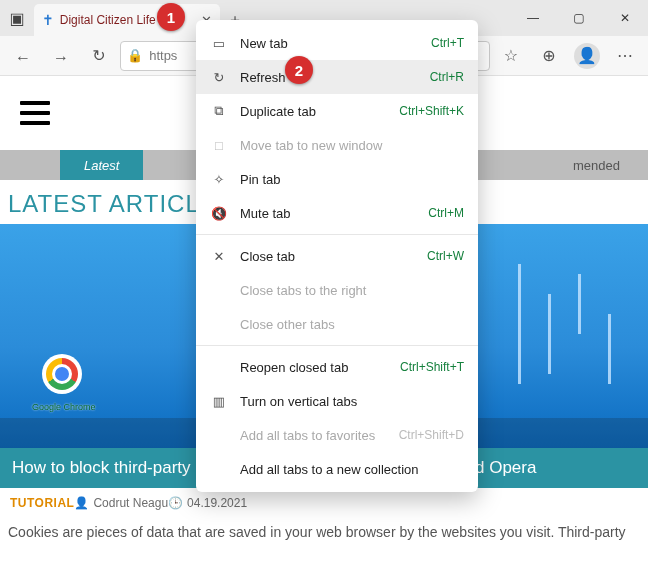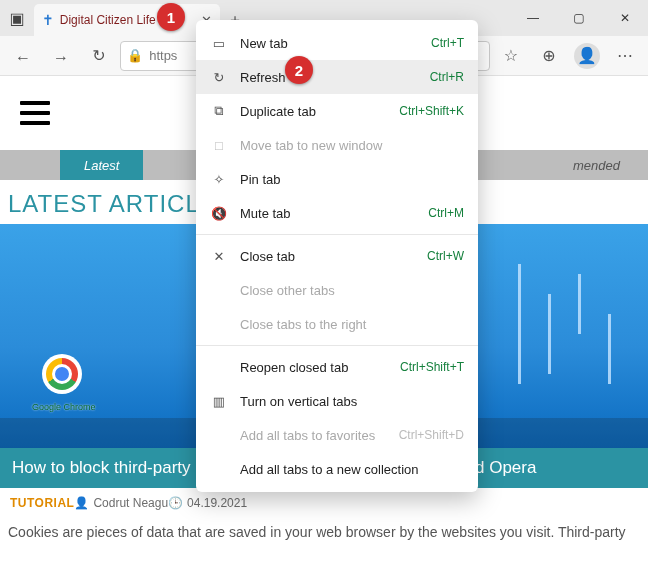--- a/index.html
+++ b/index.html
@@ -23,21 +23,21 @@
 .addr .lock { color:#777; }
 .profile { width:26px; height:26px; border-radius:50%; background:#ddd; display:flex; align-items:center; justify-content:center; color:#888; }
 
 
 .page { background:#fff; }
 .page-top { height:74px; display:flex; align-items:center; padding:0 20px; }
 .hamburger { width:30px; height:24px; display:flex; flex-direction:column; justify-content:space-between; }
 .hamburger span { height:4px; background:#000; border-radius:1px; }
 .navstrip { height:30px; background:#bdbdbd; display:flex; align-items:center; }
 .navstrip .pill { background:#2b93a3; color:#fff; font-size:13px; padding:6px 24px; height:100%; display:flex; align-items:center; margin-left:60px;font-style:italic; }
-.navstrip .navtext { color:#555; font-size:13px; margin-left:auto; margin-right:28px;font-style:italic; }
+.navstrip .navtext { color:#555; font-size:13px; margin-left:auto; margin-right:28px; }
 .section-title { color:#2b93a3; font-size:24px; font-weight:300; letter-spacing:1px; padding:10px 8px 6px; }
 .hero { height:224px; background:linear-gradient(180deg,#3aa2e8 0%,#2b8cd9 55%,#0a6abf 100%); position:relative; overflow:hidden; }
 .hero .vlines { position:absolute; right:20px; top:40px; width:120px; height:120px; }
 .hero .vlines span { position:absolute; width:3px; background:rgba(190,225,255,.85); }
 .taskbar { position:absolute; left:0; right:0; bottom:0; height:30px; background:rgba(20,40,60,.25); }
 .chrome-icon { position:absolute; left:42px; bottom:54px; width:40px; height:40px; border-radius:50%; background:#fff; display:flex; align-items:center; justify-content:center; }
 .chrome-icon::before { content:""; width:32px; height:32px; border-radius:50%; background:conic-gradient(#e94435 0 120deg,#34a853 120deg 240deg,#fbbc05 240deg 360deg); }
 .chrome-icon::after { content:""; position:absolute; width:14px; height:14px; border-radius:50%; background:#4285f4; border:3px solid #fff; }
 .chrome-label { position:absolute; left:32px; bottom:36px; font-size:9px; color:#063; text-shadow:0 0 2px #fff; }
 .article-titlebar { background:#2b93a3; color:#fff; font-size:17px; font-weight:300; padding:10px 12px; }
@@ -168,26 +168,26 @@
       <span class="sc">Ctrl+M</span>
     </div>
     <div class="sep"></div>
     <div class="mi">
       <span class="ic">✕</span>
       <span class="lbl">Close tab</span>
       <span class="sc">Ctrl+W</span>
     </div>
     <div class="mi disabled">
       <span class="ic"></span>
+      <span class="lbl">Close tabs to the right</span>
+      <span class="sc"></span>
+    </div>
+    <div class="mi disabled">
+      <span class="ic"></span>
       <span class="lbl">Close other tabs</span>
-      <span class="sc"></span>
-    </div>
-    <div class="mi disabled">
-      <span class="ic"></span>
-      <span class="lbl">Close tabs to the right</span>
       <span class="sc"></span>
     </div>
     <div class="sep"></div>
     <div class="mi">
       <span class="ic"></span>
       <span class="lbl">Reopen closed tab</span>
       <span class="sc">Ctrl+Shift+T</span>
     </div>
     <div class="mi">
       <span class="ic">▥</span>

